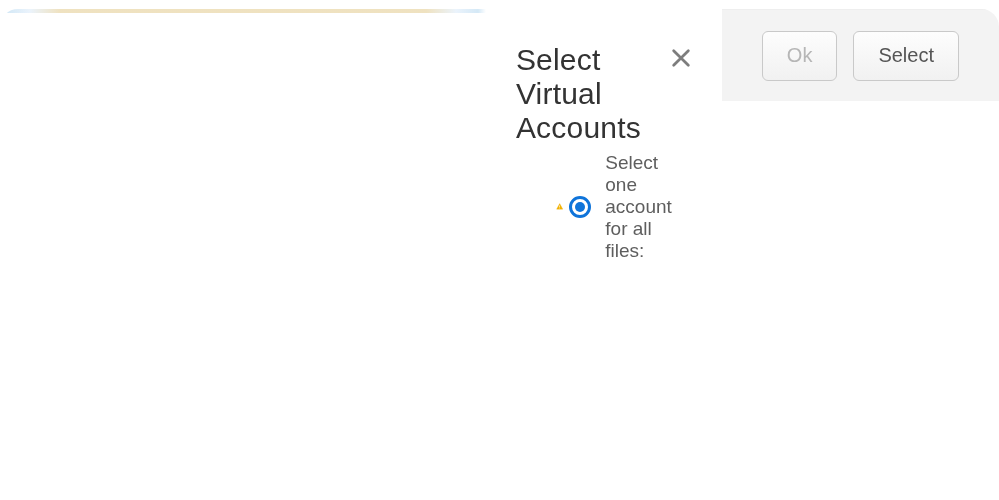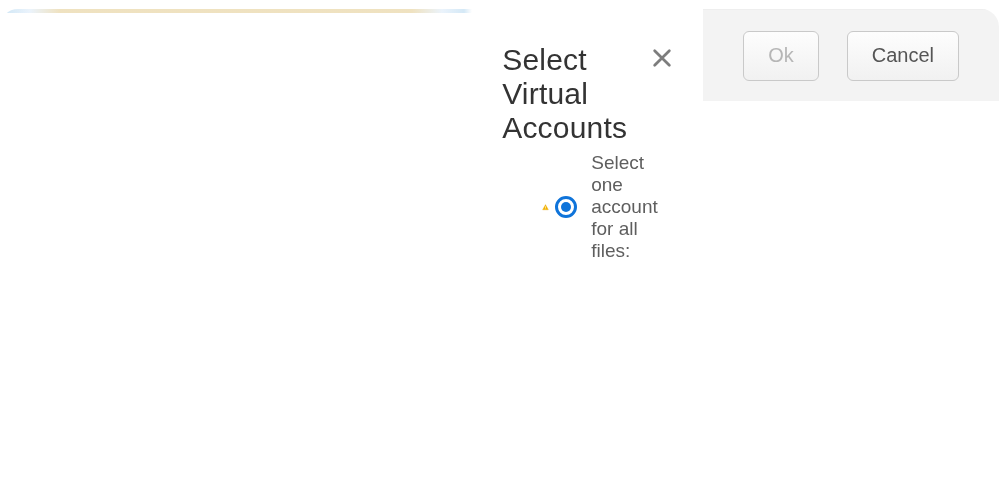--- a/index.html
+++ b/index.html
@@ -68,21 +68,21 @@
       cursor: pointer;
     }
     .dropdown-text { font-size: 20px; color: #111; }
     .dropdown-caret svg { width: 18px; height: 12px; }
 
     .footer {
       height: 92px;
       background: #f3f3f3;
       border-top: 1px solid #eee;
       display: flex; align-items: center; justify-content: flex-end;
-      padding: 0 40px; gap: 28px;
+      padding: 0 40px; gap: 16px;
     }
     .btn {
       height: 50px; padding: 0 24px;
       border: 1px solid #c9c9c9; border-radius: 6px;
       background: linear-gradient(#fdfdfd, #f1f1f1);
       font-size: 20px; color: #555; cursor: pointer;
       display: flex; align-items: center; justify-content: center;
     }
     .btn.disabled { color: #b6b6b6; cursor: default; }
   </style>
@@ -133,15 +133,15 @@
         </div>
       </div>
 
 
     </div>
 
   </div>
 
   <div class="footer">
     <button class="btn disabled">Ok</button>
-    <button class="btn">Cancel</button>
+    <button class="btn">Select</button>
   </div>
 </div>
 
 </body></html>

